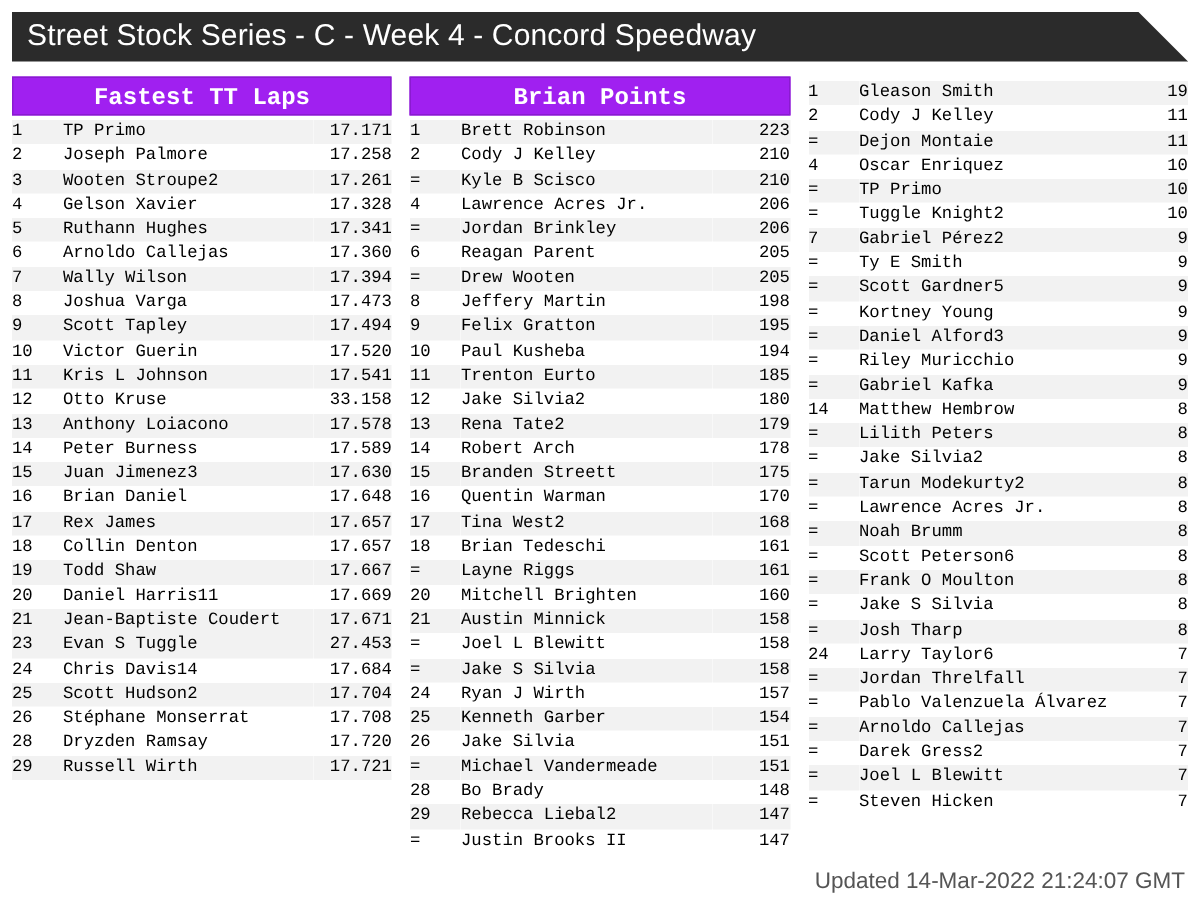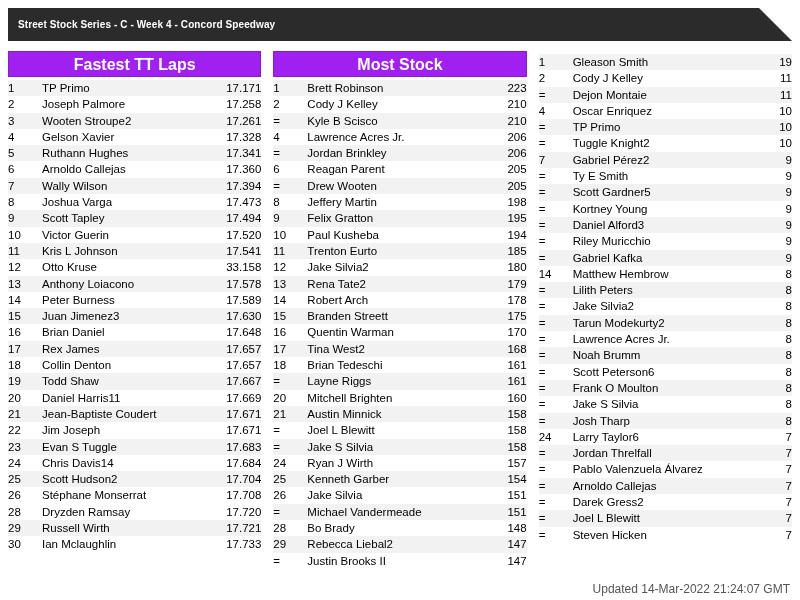--- a/index.html
+++ b/index.html
@@ -27,22 +27,22 @@
   .titlebar {
     position: relative;
     height: 33px;
     background: #2b2b2b;
     margin: 0 0 0 0;
     display: flex;
     align-items: center;
   }
   .titlebar .title-text {
     color: #ffffff;
-    font-size: 10px;
-    font-weight: bold;
+    font-size: 20px;
+    font-weight: normal;
     padding-left: 10px;
     letter-spacing: 0.1px;
     white-space: nowrap;
   }
   .titlebar .corner {
     position: absolute;
     right: 0;
     top: 0;
     width: 0;
     height: 0;
@@ -52,20 +52,21 @@
 
   
   .columns {
     display: flex;
     gap: 12px;
     margin-top: 10px;
   }
   .col {
     flex: 1 1 0;
     min-width: 0;
+    font-family: Liberation Mono, monospace;
   }
   .col-header {
     background: #a020f0;
     color: #ffffff;
     text-align: center;
     font-size: 16px;
     font-weight: bold;
     height: 26px;
     line-height: 26px;
     border: 1px solid #8a1ad0;
@@ -105,21 +106,21 @@
     padding-right: 9px;
   }
   
   .col-races td.val { width: 36px; }
 
   
   .footer {
     position: absolute;
     right: 10px;
     bottom: 4px;
-    font-size: 12px;
+    font-size: 15px;
     color: #555555;
     white-space: nowrap;
   }
 </style>
 </head>
 <body>
 
 <div class="page">
 
   <div class="titlebar">
@@ -231,29 +232,24 @@
             <tr class="row-even">
               <td class="pos">20</td>
               <td class="name">Daniel Harris11</td>
               <td class="val">17.669</td>
             </tr>
             <tr class="row-odd">
               <td class="pos">21</td>
               <td class="name">Jean-Baptiste Coudert</td>
               <td class="val">17.671</td>
             </tr>
-            <tr class="row-even">
-              <td class="pos">22</td>
-              <td class="name">Jim Joseph</td>
-              <td class="val">17.671</td>
-            </tr>
             <tr class="row-odd">
               <td class="pos">23</td>
               <td class="name">Evan S Tuggle</td>
-              <td class="val">17.683</td>
+              <td class="val">27.453</td>
             </tr>
             <tr class="row-even">
               <td class="pos">24</td>
               <td class="name">Chris Davis14</td>
               <td class="val">17.684</td>
             </tr>
             <tr class="row-odd">
               <td class="pos">25</td>
               <td class="name">Scott Hudson2</td>
               <td class="val">17.704</td>
@@ -266,31 +262,26 @@
             <tr class="row-even">
               <td class="pos">28</td>
               <td class="name">Dryzden Ramsay</td>
               <td class="val">17.720</td>
             </tr>
             <tr class="row-odd">
               <td class="pos">29</td>
               <td class="name">Russell Wirth</td>
               <td class="val">17.721</td>
             </tr>
-            <tr class="row-even">
-              <td class="pos">30</td>
-              <td class="name">Ian Mclaughlin</td>
-              <td class="val">17.733</td>
-            </tr>
           </tbody>
       </table>
     </div>
 
     <div class="col col-points">
-      <div class="col-header">Most Stock</div>
+      <div class="col-header">Brian Points</div>
       <table class="standings">
         <tbody id="tbody-1">
             <tr class="row-odd">
               <td class="pos">1</td>
               <td class="name">Brett Robinson</td>
               <td class="val">223</td>
             </tr>
             <tr class="row-even">
               <td class="pos">2</td>
               <td class="name">Cody J Kelley</td>

